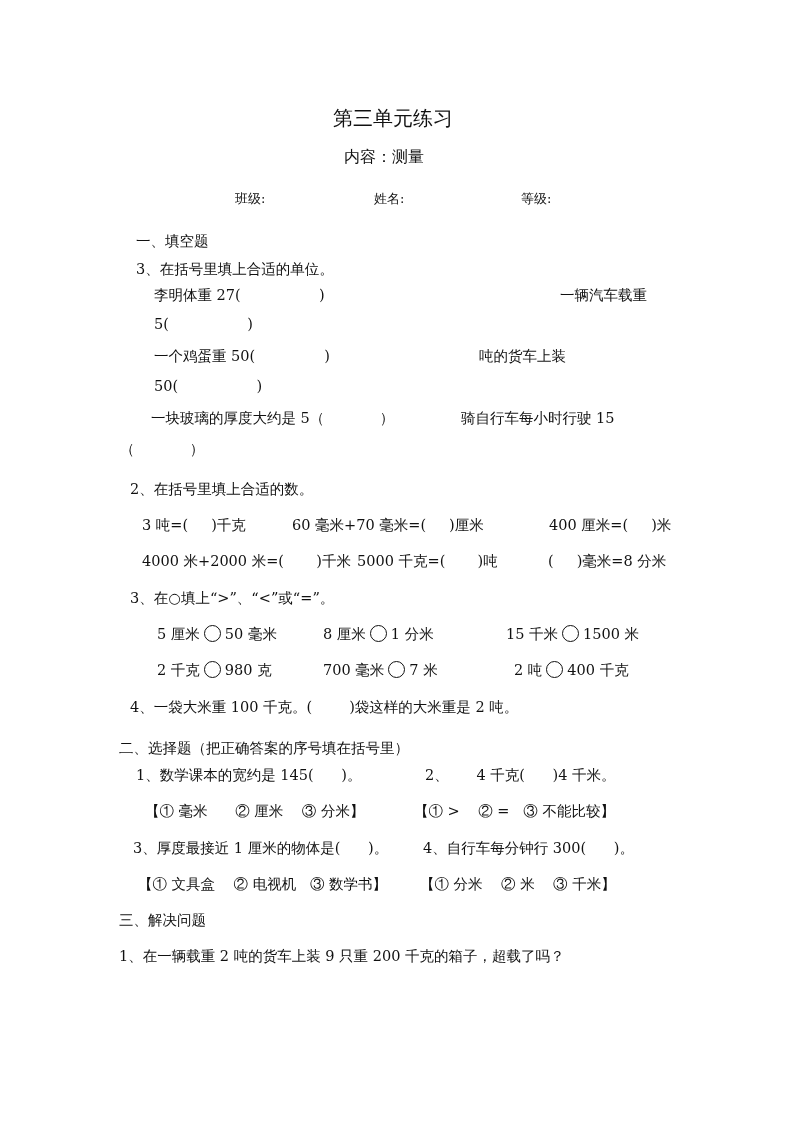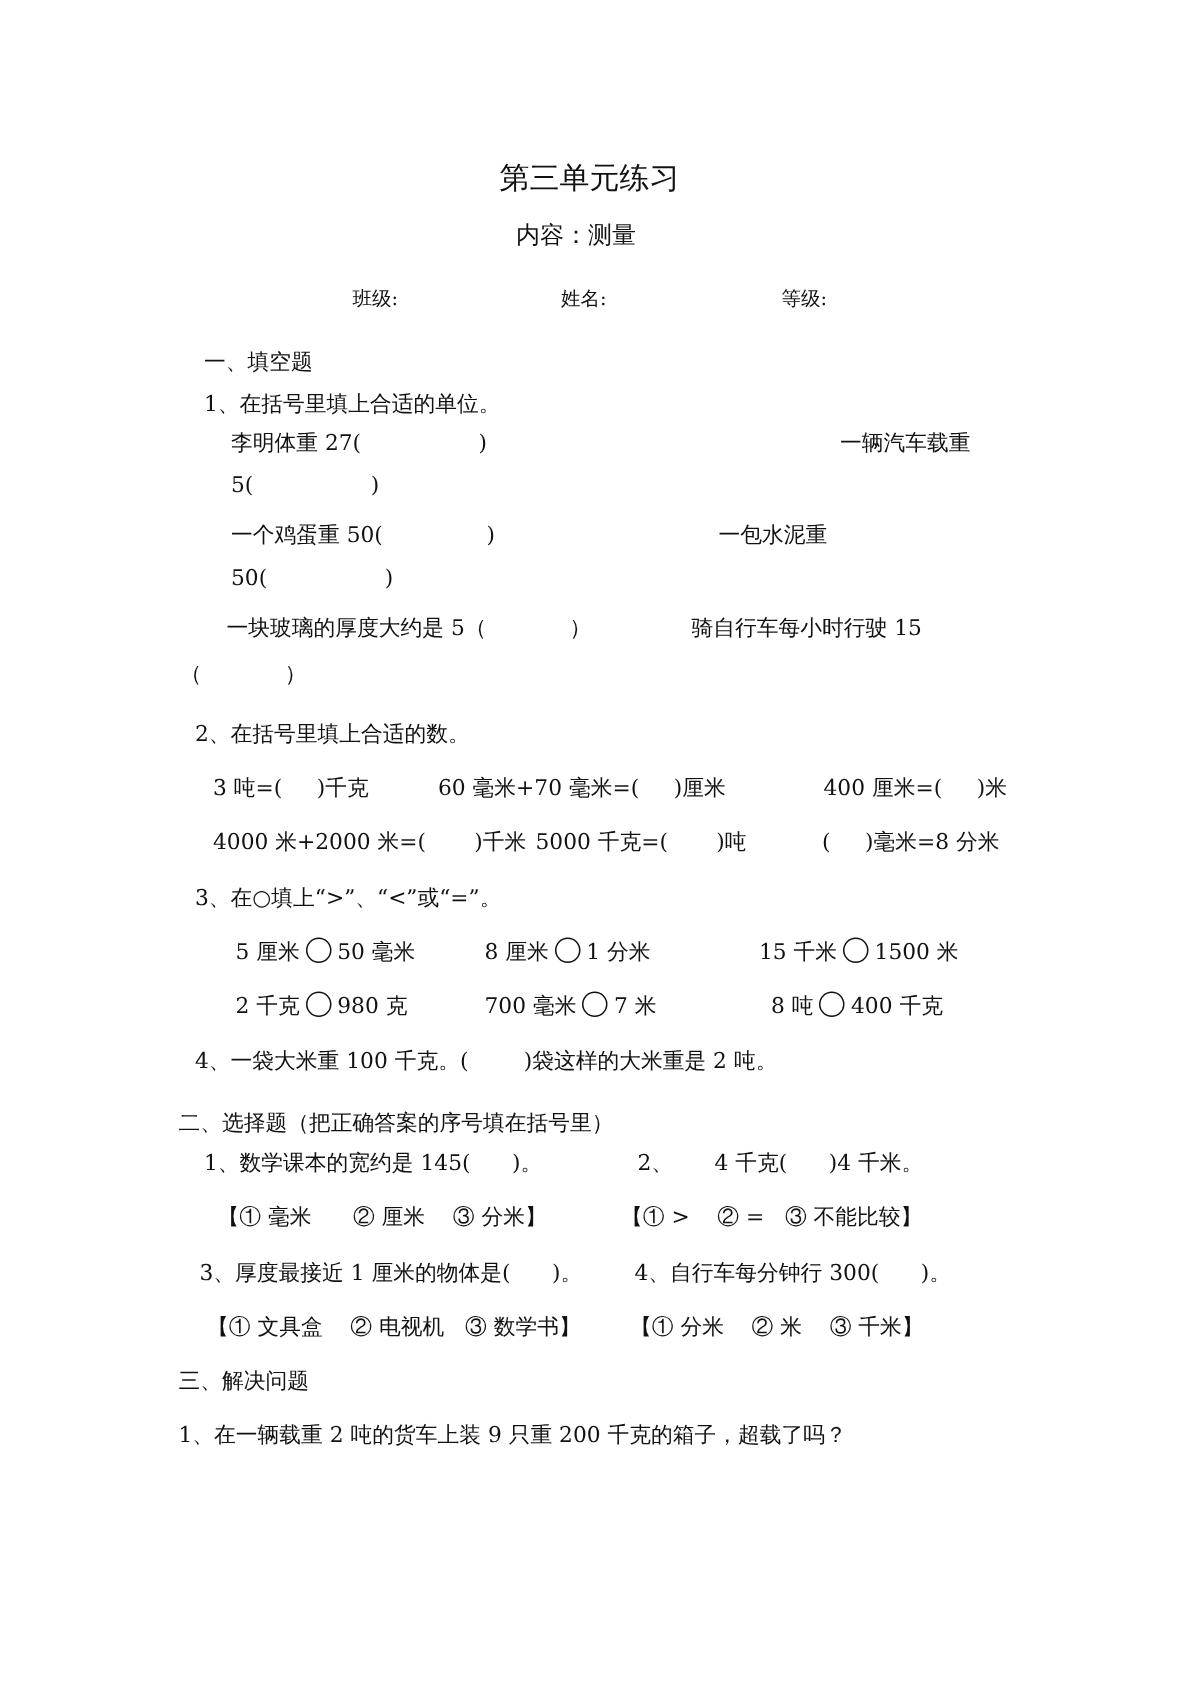--- a/index.html
+++ b/index.html
@@ -21,46 +21,46 @@
 </head>
 <body>
 
 <div class="abs title" style="left: 333px; top: 105px; white-space: pre;">第三单元练习</div>
 <div class="abs sub" style="left: 344px; top: 147px; white-space: pre;">内容：测量</div>
 <div class="abs info" style="left: 235px; top: 190px; white-space: pre;">班级:</div>
 <div class="abs info" style="left: 374px; top: 190px; white-space: pre;">姓名:</div>
 <div class="abs info" style="left: 505px; top: 190px; white-space: pre; margin-left: 16px;">等级:</div>
 
 <div class="abs t" style="left: 136px; top: 232px; white-space: pre;">一、填空题</div>
-<div class="abs t" style="left: 136px; top: 260px; white-space: pre;">1、在括号里填上合适的单位。</div>
+<div class="abs t" style="left: 136px; top: 260px; white-space: pre;">3、在括号里填上合适的单位。</div>
 <div class="abs t" style="left: 154px; top: 286px; white-space: pre;">李明体重 27(                 )</div>
 <div class="abs t" style="left: 560px; top: 286px; white-space: pre;">一辆汽车载重</div>
 <div class="abs t" style="left: 154px; top: 316px; white-space: pre;">5(                 )</div>
 <div class="abs t" style="left: 154px; top: 347px; white-space: pre; text-align: right;">一个鸡蛋重 50(               )</div>
-<div class="abs t" style="left: 479px; top: 347px; white-space: pre;">一包水泥重</div>
+<div class="abs t" style="left: 479px; top: 347px; white-space: pre;">吨的货车上装</div>
 <div class="abs t" style="left: 154px; top: 378px; white-space: pre;">50(                 )</div>
 <div class="abs t" style="left: 151px; top: 409px; white-space: pre;">一块玻璃的厚度大约是 5（            ）</div>
 <div class="abs t" style="left: 461px; top: 409px; white-space: pre;">骑自行车每小时行驶 15</div>
 <div class="abs t" style="left: 120px; top: 440px; white-space: pre;">（            ）</div>
 
 <div class="abs t" style="left: 130px; top: 480px; white-space: pre;">2、在括号里填上合适的数。</div>
 <div class="abs t" style="left: 142px; top: 516px; white-space: pre;">3 吨=(     )千克</div>
 <div class="abs t" style="left: 292px; top: 516px; white-space: pre;">60 毫米+70 毫米=(     )厘米</div>
 <div class="abs t" style="left: 549px; top: 516px; white-space: pre;">400 厘米=(     )米</div>
 <div class="abs t" style="left: 142px; top: 552px; white-space: pre;">4000 米+2000 米=(       )千米</div>
 <div class="abs t" style="left: 357px; top: 552px; white-space: pre;">5000 千克=(       )吨</div>
 <div class="abs t" style="left: 548px; top: 552px; white-space: pre;">(     )毫米=8 分米</div>
 
 <div class="abs t" style="left: 130px; top: 589px; white-space: pre;">3、在○填上“&gt;”、“&lt;”或“=”。</div>
 <div class="abs t" style="left: 157px; top: 625px; white-space: pre;"><span>5 厘米</span><span class="circle"></span><span>50 毫米</span></div>
 <div class="abs t" style="left: 323px; top: 625px; white-space: pre;"><span>8 厘米</span><span class="circle"></span><span>1 分米</span></div>
 <div class="abs t" style="left: 506px; top: 625px; white-space: pre;"><span>15 千米</span><span class="circle"></span><span>1500 米</span></div>
 <div class="abs t" style="left: 157px; top: 661px; white-space: pre;"><span>2 千克</span><span class="circle"></span><span>980 克</span></div>
 <div class="abs t" style="left: 323px; top: 661px; white-space: pre;"><span>700 毫米</span><span class="circle"></span><span>7 米</span></div>
-<div class="abs t" style="left: 514px; top: 661px; white-space: pre;"><span>8 吨</span><span class="circle"></span><span>400 千克</span></div>
+<div class="abs t" style="left: 514px; top: 661px; white-space: pre;"><span>2 吨</span><span class="circle"></span><span>400 千克</span></div>
 
 <div class="abs t" style="left: 130px; top: 698px; white-space: pre;">4、一袋大米重 100 千克。(        )袋这样的大米重是 2 吨。</div>
 
 <div class="abs t" style="left: 119px; top: 739px; white-space: pre;">二、选择题（把正确答案的序号填在括号里）</div>
 <div class="abs t" style="left: 136px; top: 766px; white-space: pre;">1、数学课本的宽约是 145(      )。</div>
 <div class="abs t" style="left: 425px; top: 766px; white-space: pre;">2、      4 千克(      )4 千米。</div>
 <div class="abs t" style="left: 145px; top: 802px; white-space: pre;">【① 毫米      ② 厘米    ③ 分米】</div>
 <div class="abs t" style="left: 414px; top: 802px; white-space: pre;">【① &gt;    ② =   ③ 不能比较】</div>
 <div class="abs t" style="left: 133px; top: 839px; white-space: pre;">3、厚度最接近 1 厘米的物体是(      )。</div>
 <div class="abs t" style="left: 423px; top: 839px; white-space: pre;">4、自行车每分钟行 300(      )。</div>

